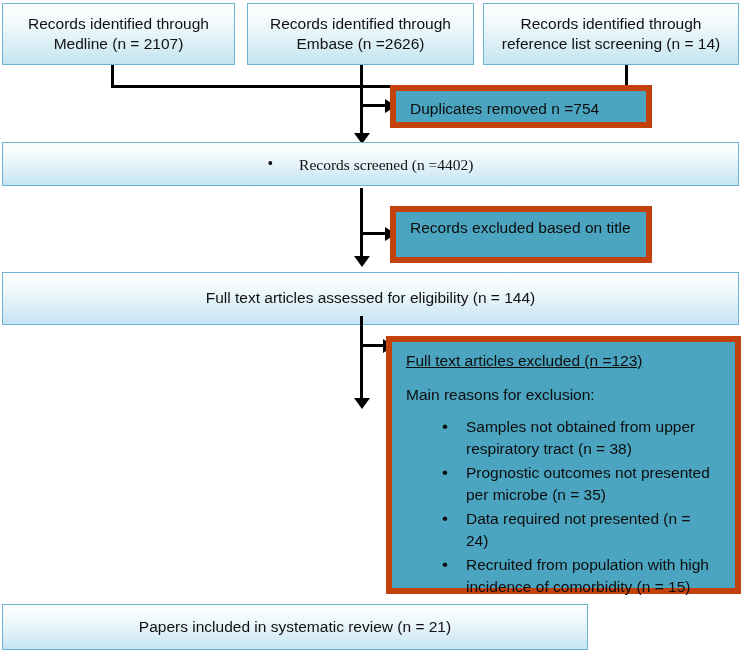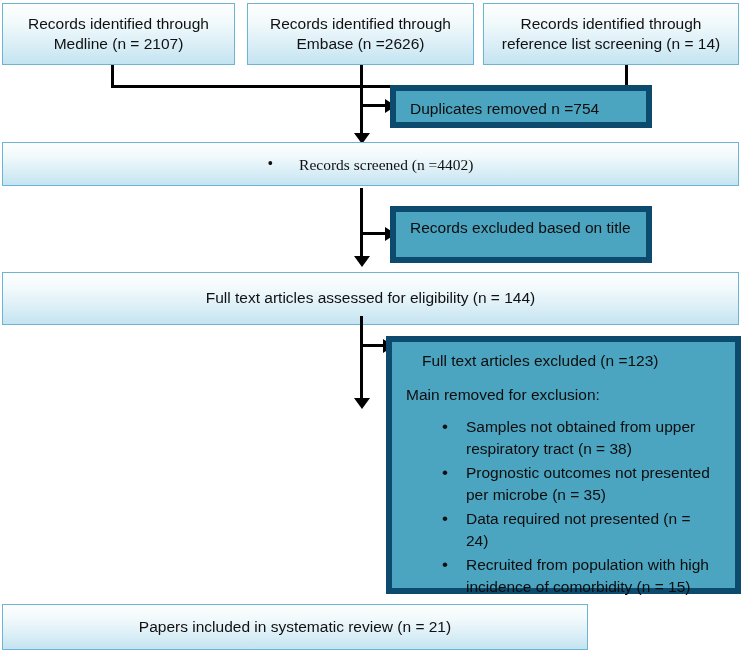--- a/index.html
+++ b/index.html
@@ -31,29 +31,29 @@
     font-size: 15.5px;
     line-height: 1.32;
     color: #111111;
   }
   .stage-box .txt { padding: 0 8px; }
   
   .excl-box {
     position: absolute;
     box-sizing: border-box;
     background: #4ba5c1;
-    border: 6px solid #0c4a6e;
+    border: 6px solid #c2410c;
     color: #0d0d0d;
     font-size: 15.5px;
     line-height: 1.35;
   }
   .excl-box .pad {
     padding: 9px 12px 9px 14px;
   }
-  .excl-title { margin: 0 0 13px 16px; }
+  .excl-title { margin: 0 0 13px 0; text-decoration: underline; }
   .excl-sub { margin: 0 0 10px 0; }
   .excl-list {
     margin: 8px;
     padding: 0 0 0 52px;
     list-style: none;
   }
   .excl-list li {
     position: relative;
     margin: 0 0 2px 0;
     line-height: 1.42;
@@ -166,21 +166,21 @@
   </div>
 
   <div class="vline" style="left:360px; top:316px; height:88px;"></div>
   <div class="arrow-down" style="left:354px; top:398px;"></div>
   <div class="hline" style="left:360px; top:344px; width:26px;"></div>
   <div class="arrow-right" style="left:383px; top:339px;"></div>
 
   <div class="excl-box" style="left:386px; top:336px; width:355px; height:258px;">
     <div class="pad">
       <div class="excl-title">Full text articles excluded (n =123)</div>
-      <div class="excl-sub">Main removed for exclusion:</div>
+      <div class="excl-sub">Main reasons for exclusion:</div>
       <ul class="excl-list">
         <li>
           <span>Samples not obtained from upper respiratory tract (n = 38)</span>
         </li>
         <li>
           <span>Prognostic outcomes not presented per microbe (n = 35)</span>
         </li>
         <li>
           <span>Data required not presented (n = 24)</span>
         </li>

